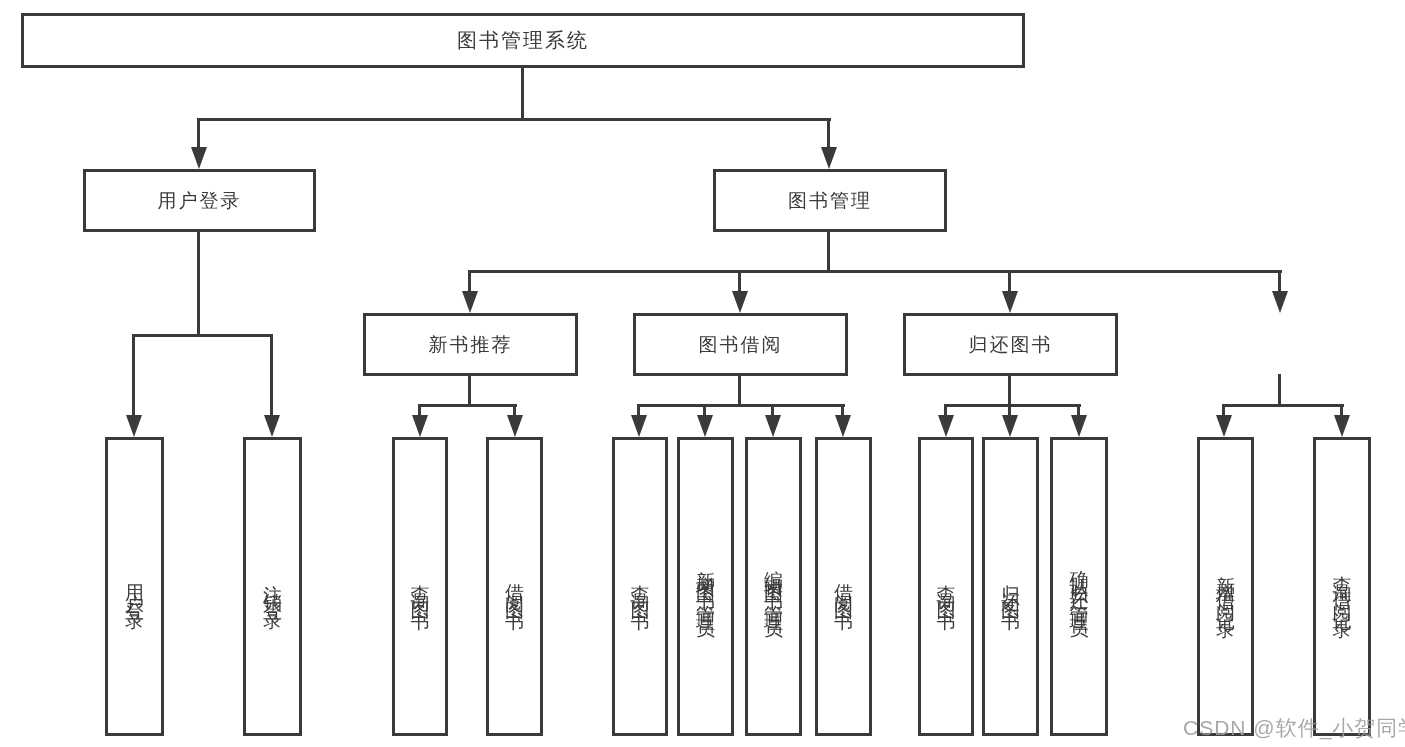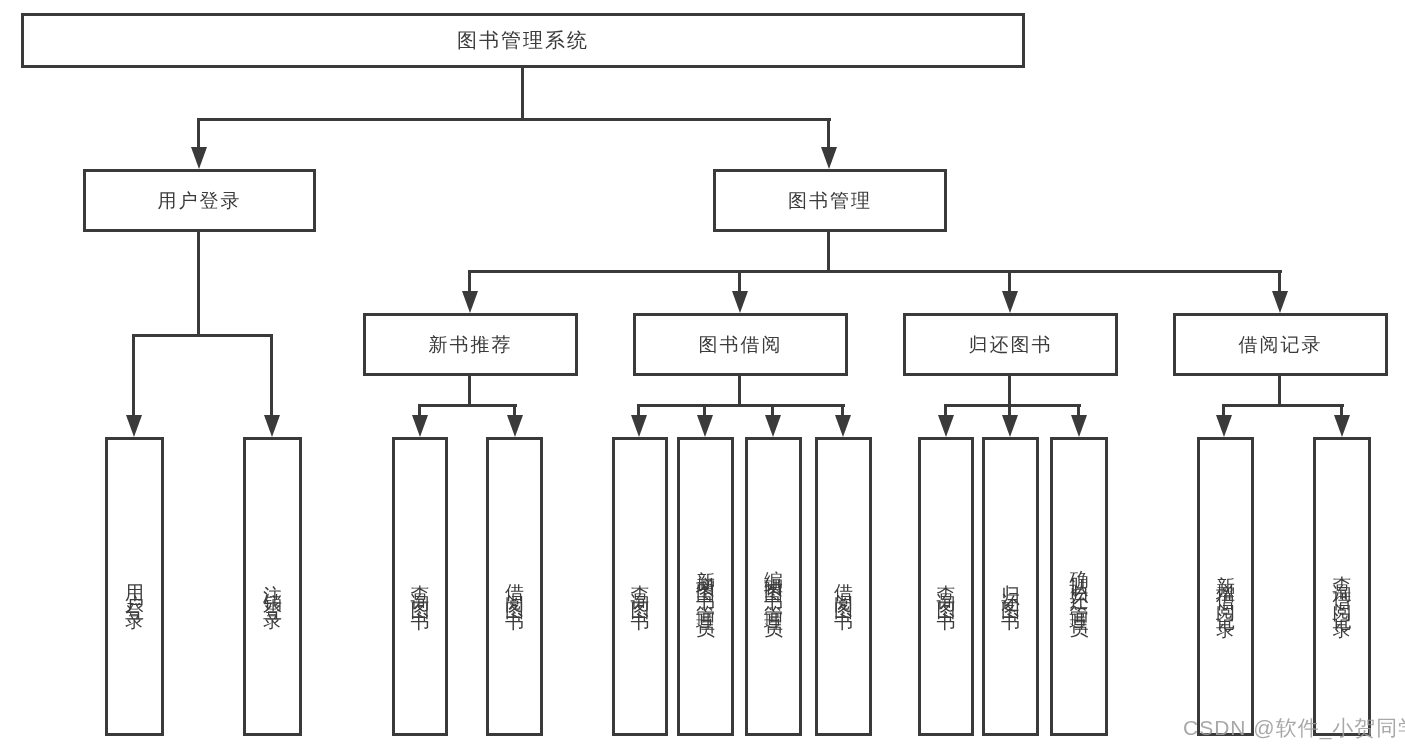--- a/index.html
+++ b/index.html
@@ -82,21 +82,20 @@
   <div class="vline" style="left:738px;top:270px;height:23px"></div>
   <div class="arrow" style="left:732px;top:291px"></div>
   <div class="vline" style="left:1008px;top:270px;height:23px"></div>
   <div class="arrow" style="left:1002px;top:291px"></div>
   <div class="vline" style="left:1278px;top:270px;height:23px"></div>
   <div class="arrow" style="left:1272px;top:291px"></div>
 
   <div class="box h" style="left:633px;top:313px;width:215px;height:63px">图书借阅</div>
   <div class="box h" style="left:363px;top:313px;width:215px;height:63px">新书推荐</div>
   <div class="box h" style="left:903px;top:313px;width:215px;height:63px">归还图书</div>
-  <div class="box h" style="left:1173px;top:313px;width:215px;height:63px">借阅记录</div>
 
   <div class="vline" style="left:468px;top:374px;height:33px"></div>
   <div class="hline" style="left:418px;top:404px;width:99px"></div>
   <div class="vline" style="left:418px;top:404px;height:13px"></div>
   <div class="arrow" style="left:412px;top:415px"></div>
   <div class="vline" style="left:513px;top:404px;height:13px"></div>
   <div class="arrow" style="left:507px;top:415px"></div>
 
   <div class="vline" style="left:738px;top:374px;height:33px"></div>
   <div class="hline" style="left:637px;top:404px;width:208px"></div>

